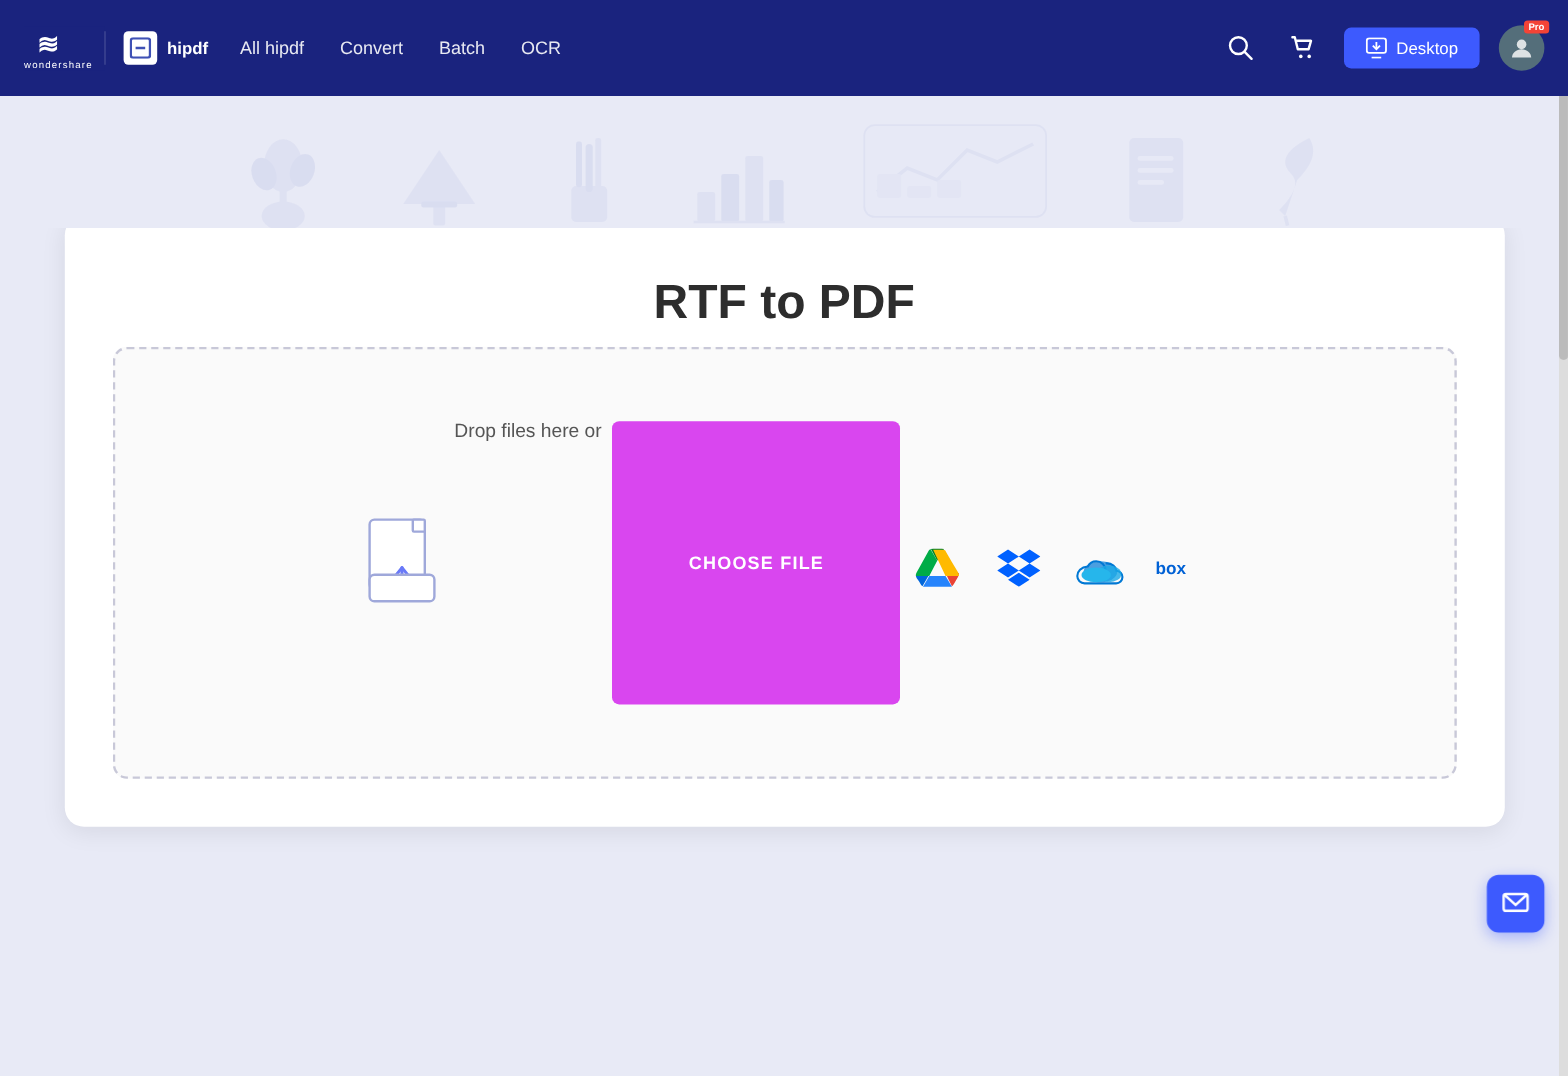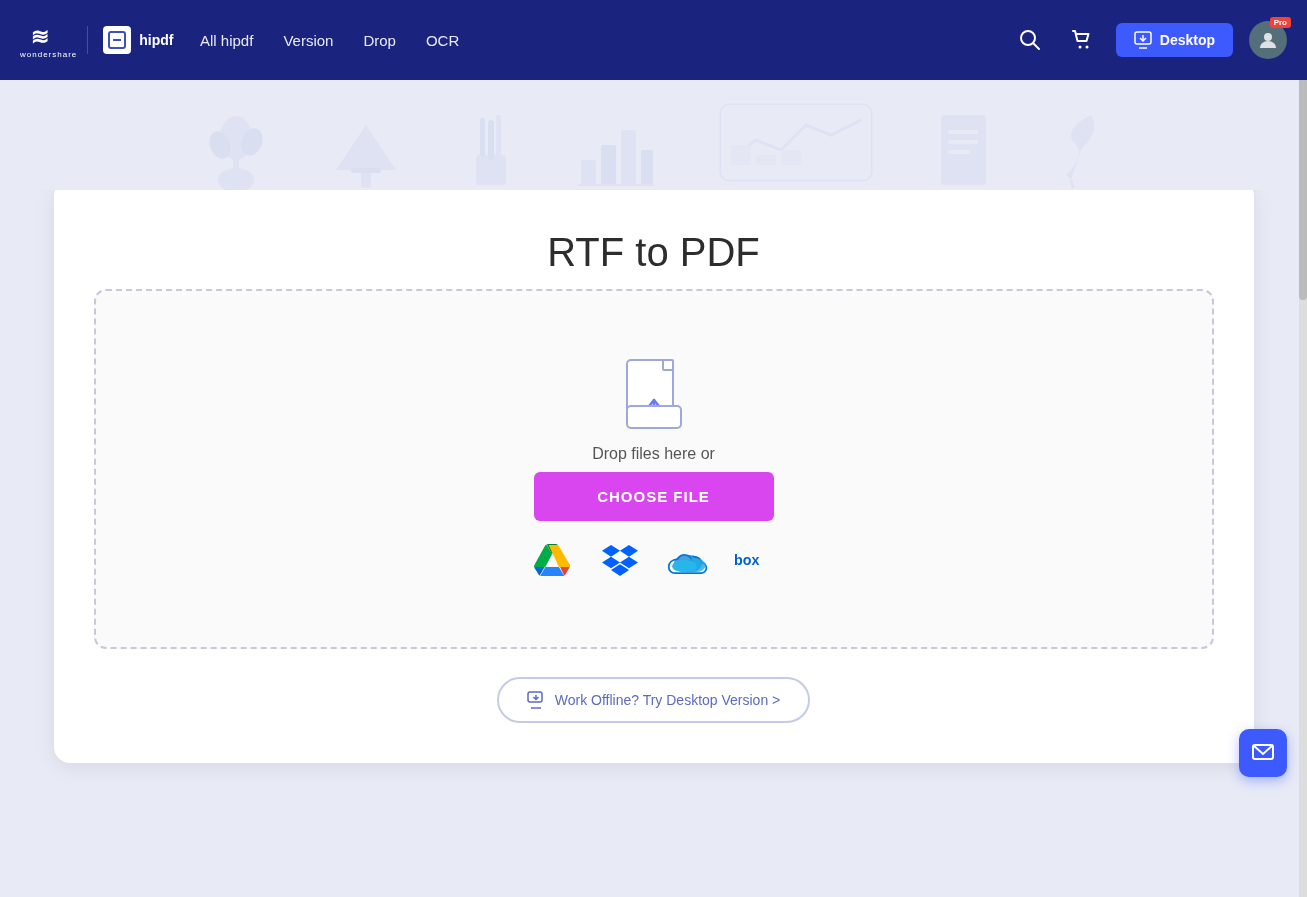--- a/index.html
+++ b/index.html
@@ -32,21 +32,21 @@
     .nav-link { color: rgba(255,255,255,0.9); font-size: 15px; cursor: pointer; text-decoration: none; }
 
     .nav-actions { display: flex; align-items: center; gap: 16px; }
     .nav-icon-btn {
       background: none; border: none; cursor: pointer;
       color: white; font-size: 20px; display: flex; align-items: center; justify-content: center;
       width: 36px; height: 36px;
     }
     .desktop-btn {
       background: #3d5afe; color: white; border: none; border-radius: 6px;
-      padding: 8px 18px; font-size: 14px; font-weight: 700; cursor: pointer;
+      padding: 8px 18px; font-size: 14px; font-weight: 400; cursor: pointer;
       display: flex; align-items: center; gap: 8px;
     }
     .avatar {
       width: 38px; height: 38px; border-radius: 50%; background: #546e7a;
       display: flex; align-items: center; justify-content: center;
       color: white; font-size: 18px; position: relative; cursor: pointer;
     }
     .pro-badge {
       position: absolute; top: -4px; right: -4px;
       background: #f44336; color: white; font-size: 8px; font-weight: bold;
@@ -65,32 +65,32 @@
 
     
     .main-content {
       display: flex; justify-content: center; padding: 0 40px 40px; margin-top: -10px;
     }
     .card {
       background: white; border-radius: 16px; padding: 50px 40px 40px;
       width: 100%; max-width: 1200px; box-shadow: 0 4px 20px rgba(0,0,0,0.08);
     }
     .card-title {
-      text-align: center; font-size: 40px; font-weight: 400; color: #2d2d2d;
+      text-align: center; font-size: 40px; font-weight: 700; color: #2d2d2d;
       margin-bottom: 14px;
     }
     .card-subtitle {
       text-align: center; color: #888; font-size: 15px; margin-bottom: 36px;
     }
 
     
     .dropzone {
       border: 2px dashed #c8c8d8; border-radius: 12px;
-      padding: 60px 40px; display: flex; flex-direction: column;
-      align-items: center; justify-content: center; gap: 9px;
+      padding: 60px 40px; display: flex; flex-direction: row;
+      justify-content: center; gap: 9px;
       background: #fafafa; min-height: 360px;
     }
     .upload-icon-wrapper {
       display: flex; align-items: center; justify-content: center;
     }
     .drop-text { color: #555; font-size: 16px; }
     .choose-file-btn {
       background: #d946ef; color: white; border: none; border-radius: 6px;
       padding: 16px 60px; font-size: 15px; font-weight: 700;
       letter-spacing: 1px; cursor: pointer; min-width: 240px;
@@ -154,22 +154,22 @@
           <rect x="1" y="1" width="16" height="16" rx="2" fill="none" stroke="#3f51b5" stroke-width="2"></rect>
           <line x1="5" y1="9" x2="13" y2="9" stroke="#3f51b5" stroke-width="2"></line>
         </svg>
       </div>
       <span class="hipdf-text">hipdf</span>
     </div>
   </div>
 
   <div class="nav-links">
     <a class="nav-link">All hipdf</a>
-    <a class="nav-link">Version</a>
-    <a class="nav-link">Drop</a>
+    <a class="nav-link">Convert</a>
+    <a class="nav-link">Batch</a>
     <a class="nav-link">OCR</a>
   </div>
 
   <div class="nav-actions">
     <button class="nav-icon-btn">
       <svg width="22" height="22" viewBox="0 0 22 22" fill="none">
         <circle cx="9" cy="9" r="7" stroke="white" stroke-width="2"></circle>
         <line x1="14" y1="14" x2="20" y2="20" stroke="white" stroke-width="2" stroke-linecap="round"></line>
       </svg>
     </button>
@@ -304,31 +304,20 @@
         </button>
 
         <button class="cloud-icon-btn" title="Box">
           <svg width="50" height="22" viewBox="0 0 80 30">
             <text x="0" y="24" font-size="26" font-weight="600" fill="#0061D5" font-family="Arial, sans-serif">box</text>
           </svg>
         </button>
       </div>
     </div>
 
-    <div class="bottom-banner">
-      <button class="offline-btn">
-        <svg width="18" height="18" viewBox="0 0 18 18" fill="none">
-          <rect x="1" y="1" width="14" height="10" rx="2" stroke="#5c6bc0" stroke-width="1.5"></rect>
-          <line x1="9" y1="4" x2="9" y2="8" stroke="#5c6bc0" stroke-width="1.5"></line>
-          <polyline points="6.5,6 9,8.5 11.5,6" stroke="#5c6bc0" stroke-width="1.5" fill="none"></polyline>
-          <line x1="4" y1="17" x2="14" y2="17" stroke="#5c6bc0" stroke-width="1.5"></line>
-        </svg>
-        <span>Work Offline? Try Desktop Version &gt;</span>
-      </button>
-    </div>
   </div>
 </div>
 
 <div class="float-msg">
   <svg width="24" height="24" viewBox="0 0 24 24" fill="none">
     <rect x="2" y="4" width="20" height="14" rx="2" stroke="white" stroke-width="2"></rect>
     <polyline points="2,4 12,13 22,4" stroke="white" stroke-width="2" fill="none"></polyline>
   </svg>
 </div>
 

